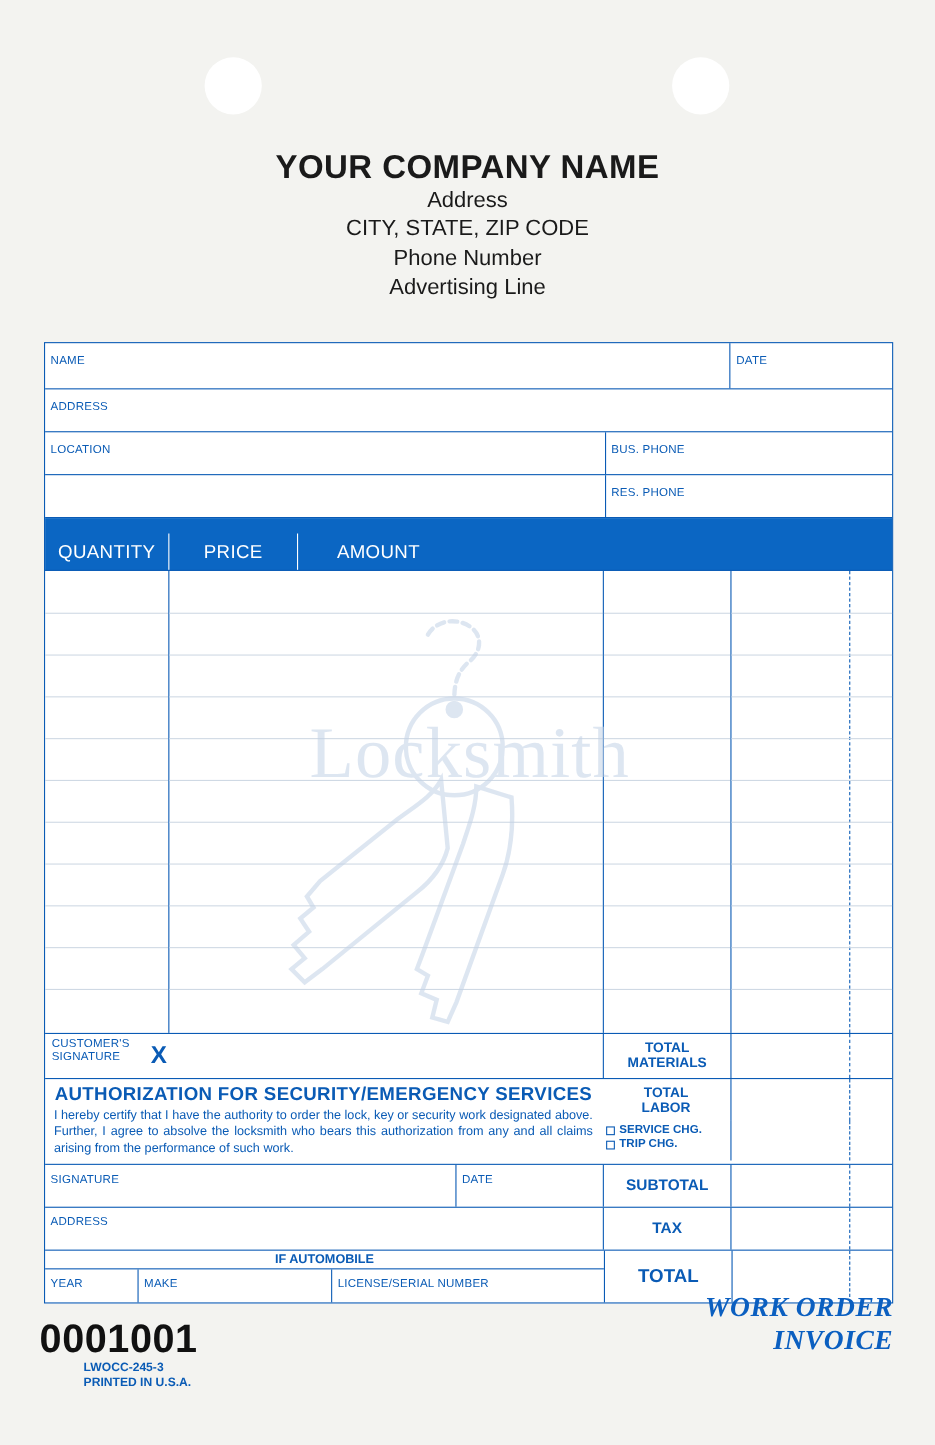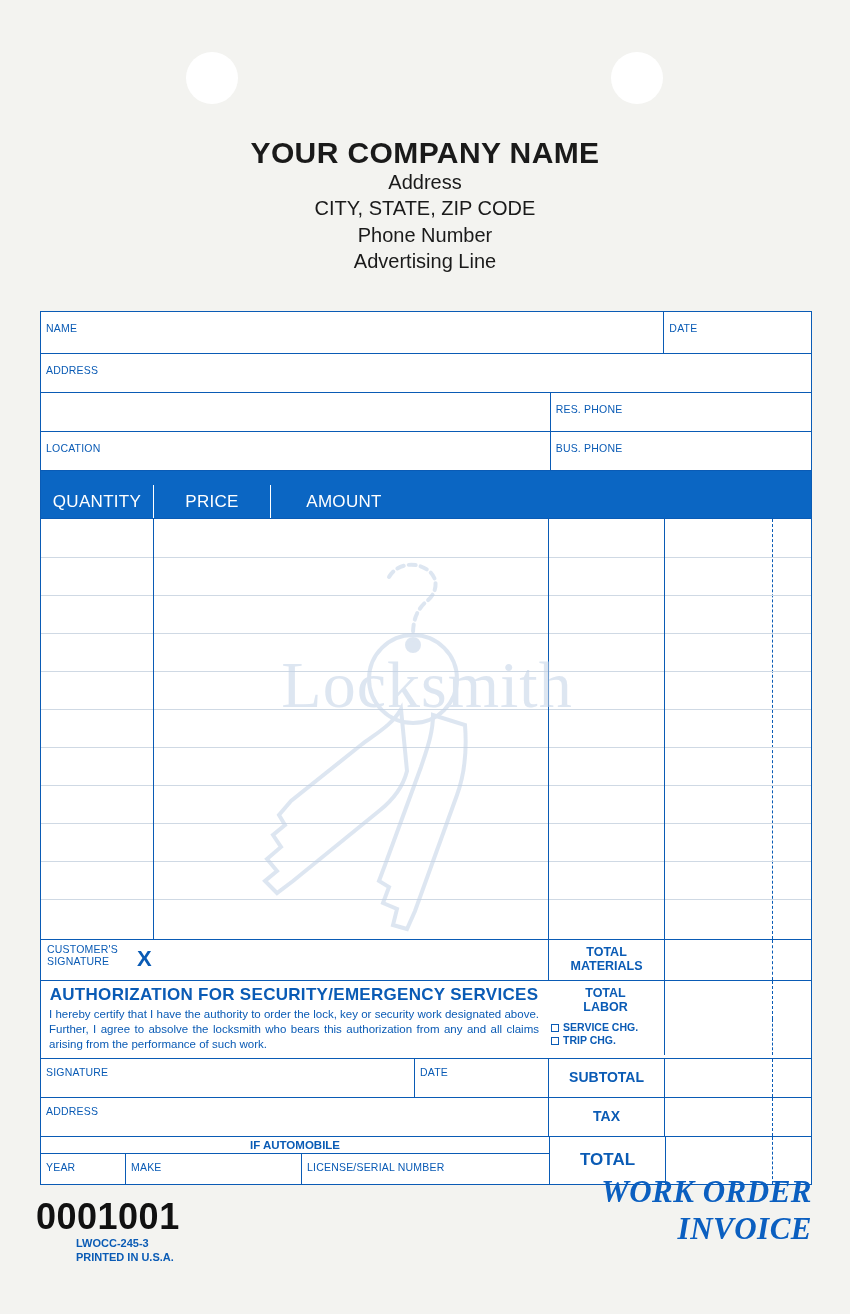--- a/index.html
+++ b/index.html
@@ -300,21 +300,21 @@
   }
   .title-block {
     position: absolute;
     right: 38px;
     top: 1174px;
     text-align: right;
     color: #0b5fc0;
     font-family: "Liberation Serif", serif;
     font-weight: bold;
     font-style: italic;
-    font-size: 31px;
+    font-size: 25px;
     line-height: 1.18;
     letter-spacing: .5px;
   }
   .footer-code {
     position: absolute;
     left: 76px;
     top: 1236px;
     color: #0a5bb5;
     font-size: 11px;
     font-weight: bold;
@@ -348,32 +348,32 @@
       </div>
     </div>
 
     <div class="row">
       <div class="cell h-address">
         <span class="lbl">ADDRESS</span>
       </div>
     </div>
 
     <div class="row">
+      <div class="cell h-location">
+        <span class="lbl">LOCATION</span>
+      </div>
+      <div class="cell h-busphone">
+        <span class="lbl">BUS. PHONE</span>
+      </div>
+    </div>
+
+    <div class="row">
       <div class="cell h-blank"></div>
       <div class="cell h-resphone">
         <span class="lbl">RES. PHONE</span>
-      </div>
-    </div>
-
-    <div class="row">
-      <div class="cell h-location">
-        <span class="lbl">LOCATION</span>
-      </div>
-      <div class="cell h-busphone">
-        <span class="lbl">BUS. PHONE</span>
       </div>
     </div>
 
     <div class="thead">
       <div class="th th-qty">QUANTITY</div>
       <div class="th th-price">PRICE</div>
       <div class="th th-amt">AMOUNT</div>
     </div>
 
     <div class="items">

